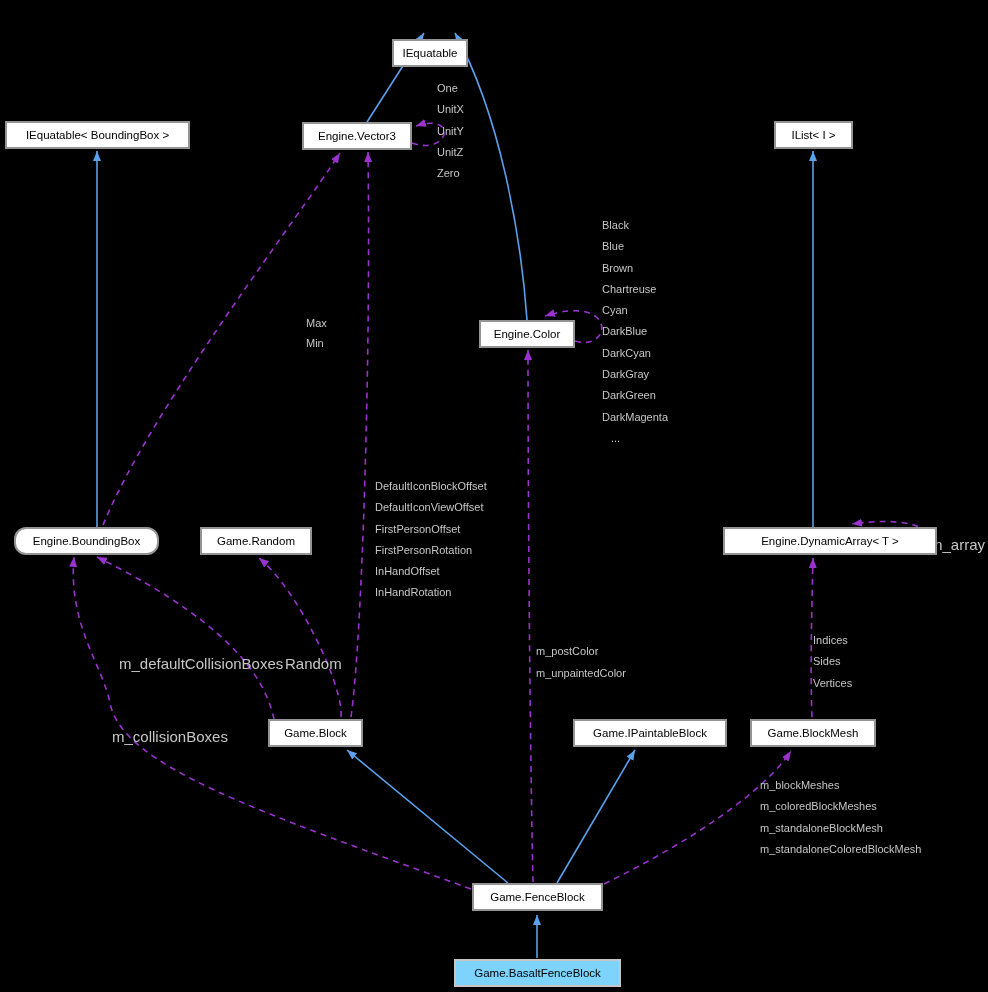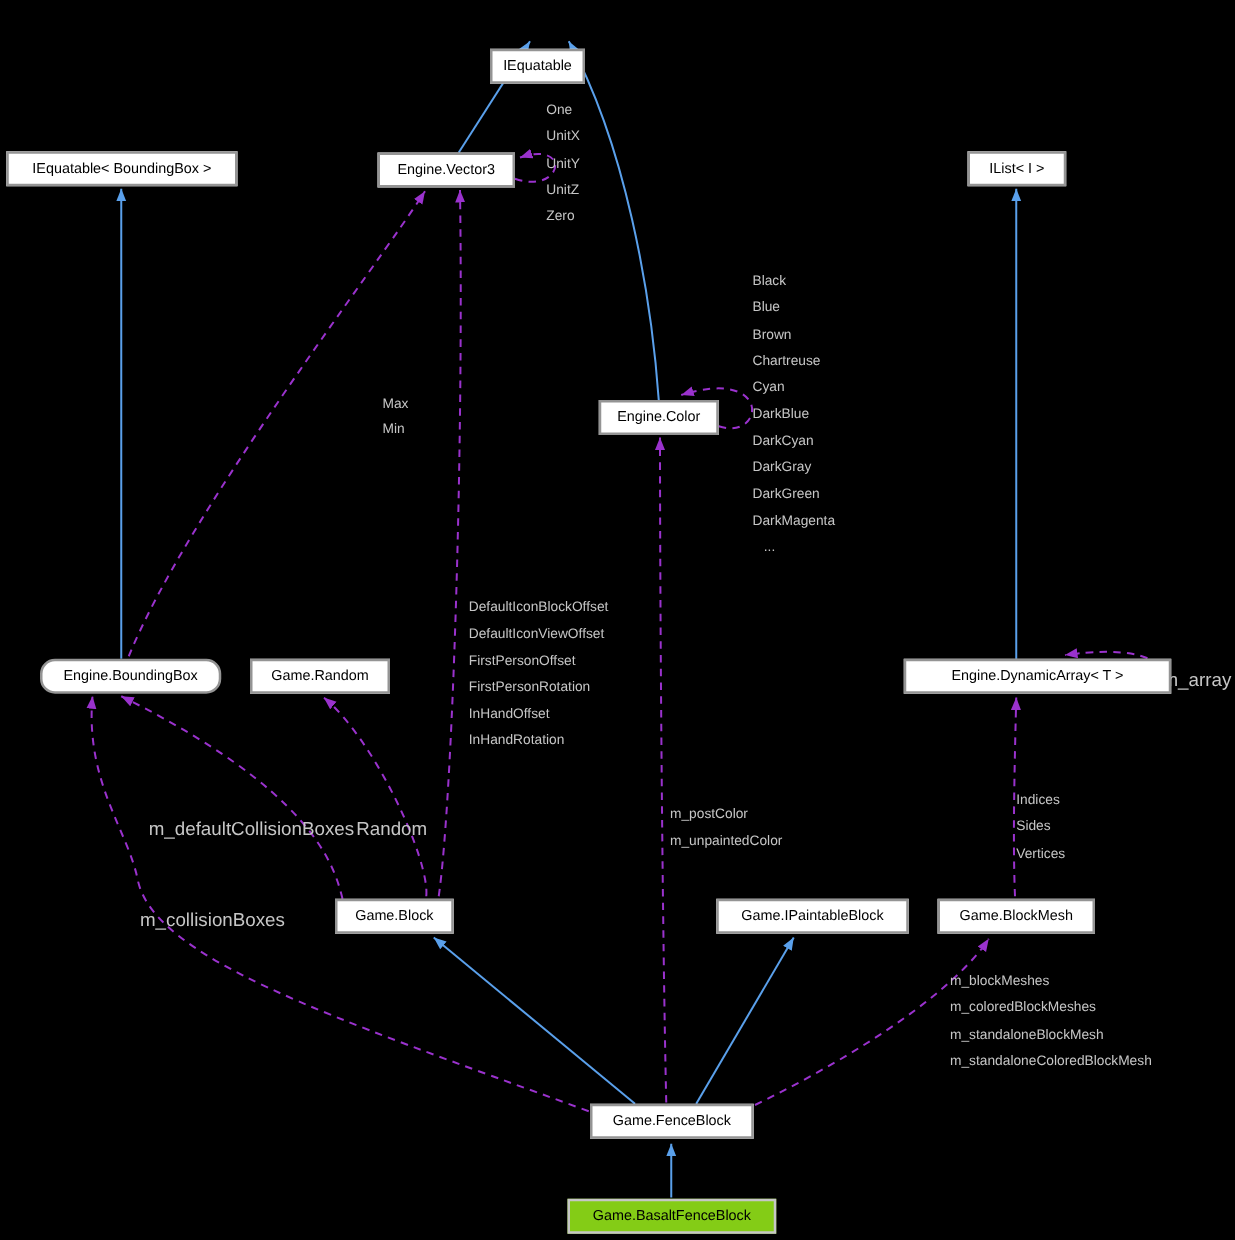--- a/index.html
+++ b/index.html
@@ -9,21 +9,21 @@
   }
   svg.edges{position:absolute;left:0;top:0;width:988px;height:992px;}
   .edge-solid{stroke:#5aa0eb;stroke-width:1.6;fill:none;}
   .edge-dashed{stroke:#9a32cd;stroke-width:1.6;fill:none;stroke-dasharray:6 5;}
   .node{
     position:absolute;height:28px;box-sizing:border-box;
     background:#ffffff;border:2px solid #949494;color:#000;
     font-size:11.5px;display:flex;align-items:center;justify-content:center;
     white-space:nowrap;z-index:2;cursor:pointer;
   }
-  .node.highlight{background:#84cc16;border-color:#c6c6c6;}
+  .node.highlight{background:#7dd3fc;border-color:#c6c6c6;}
   .memberlist{
     position:absolute;color:#c6c6c6;font-size:11px;line-height:21.3px;
     white-space:nowrap;z-index:1;
   }
   .memberlist span{display:block;}
   .single{
     position:absolute;color:#c6c6c6;font-size:15px;white-space:nowrap;z-index:1;
   }
 </style>
 </head>
@@ -60,21 +60,21 @@
     <path class="edge-dashed" d="M533,882 C530,750 528,500 528,350" marker-end="url(#ap)"></path>
     <path class="edge-dashed" d="M812,717 C810,670 812,600 813,558" marker-end="url(#ap)"></path>
     <path class="edge-dashed" d="M604,884 C690,842 764,792 791,751" marker-end="url(#ap)"></path>
   </svg>
 
   <div class="node" style="left:392px;top:3px;width:76px;margin-top:36px;">IEquatable</div>
   <div class="node" style="left:5px;top:121px;width:185px;">IEquatable&lt; BoundingBox &gt;</div>
   <div class="node" style="left:302px;top:122px;width:110px;text-align:right;">Engine.Vector3</div>
   <div class="node" style="left:479px;top:320px;width:96px;">Engine.Color</div>
   <div class="node" style="left:774px;top:121px;width:79px;">IList&lt; I &gt;</div>
-  <div class="node" style="left:32px;top:527px;width:145px;border-radius:12px;">Engine.BoundingBox</div>
+  <div class="node" style="left:14px;top:527px;width:145px;border-radius:12px;">Engine.BoundingBox</div>
   <div class="node" style="left:200px;top:527px;width:112px;">Game.Random</div>
   <div class="node" style="left:723px;top:527px;width:214px;">Engine.DynamicArray&lt; T &gt;</div>
   <div class="node" style="left:268px;top:719px;width:95px;">Game.Block</div>
   <div class="node" style="left:573px;top:719px;width:154px;">Game.IPaintableBlock</div>
   <div class="node" style="left:750px;top:719px;width:126px;">Game.BlockMesh</div>
   <div class="node" style="left:472px;top:883px;width:131px;">Game.FenceBlock</div>
   <div class="node highlight" style="left:454px;top:959px;width:167px;">Game.BasaltFenceBlock</div>
 
   <div class="memberlist" style="left:437px;top:78px;">
     <span>One</span>

